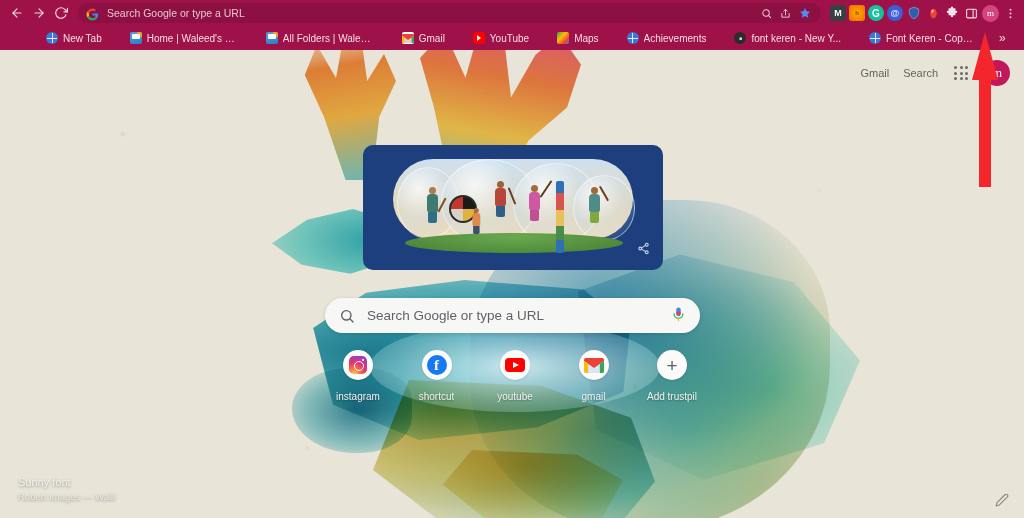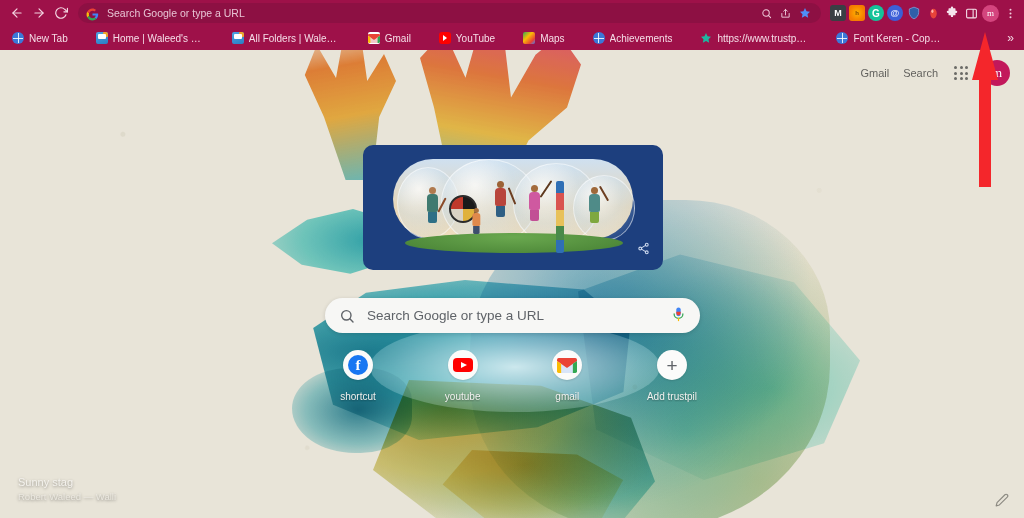--- a/index.html
+++ b/index.html
@@ -92,23 +92,24 @@
     display: flex; align-items: center; justify-content: center;
     font-family: "Liberation Serif", serif;
   }
   .ext-menu { width: 16px; height: 18px; display:flex; align-items:center; justify-content:center; }
 
   
   .bookmarks {
     height: 24px;
     display: flex;
     align-items: center;
-    padding: 0 6px;
+    padding: 0 18px;
     gap: 16px;
     position: relative;
+    margin-left: 22px;
   }
   .bm {
     display: flex; align-items: center;
     height: 19px;
     padding: 0 6px;
     border-radius: 4px;
     flex: 0 0 auto;
     max-width: 120px;
   }
   .bm-icon {
@@ -524,26 +525,22 @@
     </div>
     <div class="bm">
       <span class="bm-icon ic-maps"></span>
       <span class="bm-label">Maps</span>
     </div>
     <div class="bm">
       <span class="bm-icon ic-globe"></span>
       <span class="bm-label">Achievements</span>
     </div>
     <div class="bm">
-      <span class="bm-icon ic-star">
-        <svg width="12" height="12" viewBox="0 0 24 24" fill="#1fb5a0">
-            <polygon points="12 2 15.1 8.6 22 9.5 17 14.4 18.3 21.5 12 18.1 5.7 21.5 7 14.4 2 9.5 8.9 8.6"></polygon>
-          </svg>
-      </span>
-      <span class="bm-label">https://www.trustpil...</span>
+      <span class="bm-icon ic-dark">■</span>
+      <span class="bm-label">font keren - New Y...</span>
     </div>
     <div class="bm">
       <span class="bm-icon ic-globe"></span>
       <span class="bm-label">Font Keren - Copas...</span>
     </div>
     <div class="bm-overflow">»</div>
   </div>
 </div>
 
 <div class="page">
@@ -655,20 +652,26 @@
         <path d="M8.5 9v2a3.5 3.5 0 0 0 7 0V9z" fill="#ea4335"></path>
         <path d="M5 12.5a7 7 0 0 0 14 0" fill="none" stroke="#34a853" stroke-width="2" stroke-linecap="round"></path>
         <line x1="12" y1="19.5" x2="12" y2="23" stroke="#fbbc04" stroke-width="2" stroke-linecap="round"></line>
       </svg>
     </span>
   </div>
 
   <div class="shortcuts">
     <div class="sc">
       <span class="sc-tile">
+          <span class="sc-ig"></span>
+        </span>
+      <span class="sc-label">instagram</span>
+    </div>
+    <div class="sc">
+      <span class="sc-tile">
           <span class="sc-fb">f</span>
         </span>
       <span class="sc-label">shortcut</span>
     </div>
     <div class="sc">
       <span class="sc-tile">
           <span class="sc-yt"></span>
         </span>
       <span class="sc-label">youtube</span>
     </div>
@@ -687,22 +690,22 @@
     </div>
     <div class="sc">
       <span class="sc-tile">
           <span class="sc-plus">+</span>
         </span>
       <span class="sc-label">Add trustpil</span>
     </div>
   </div>
 
   <div class="attribution">
-    <div class="attr-title">Sunny stag</div>
-    <div class="attr-sub">Robert Waleed — Walli</div>
+    <div class="attr-title">Sunny font</div>
+    <div class="attr-sub">Robert Images — Walli</div>
   </div>
 
   <div class="edit-bg">
     <svg width="14" height="14" viewBox="0 0 24 24" fill="none" stroke="currentColor" stroke-width="2" stroke-linecap="round" stroke-linejoin="round">
         <path d="M17 3a2.8 2.8 0 0 1 4 4L7.5 20.5 2 22l1.5-5.5z"></path>
       </svg>
   </div>
 </div>
 
 <div class="red-arrow">

